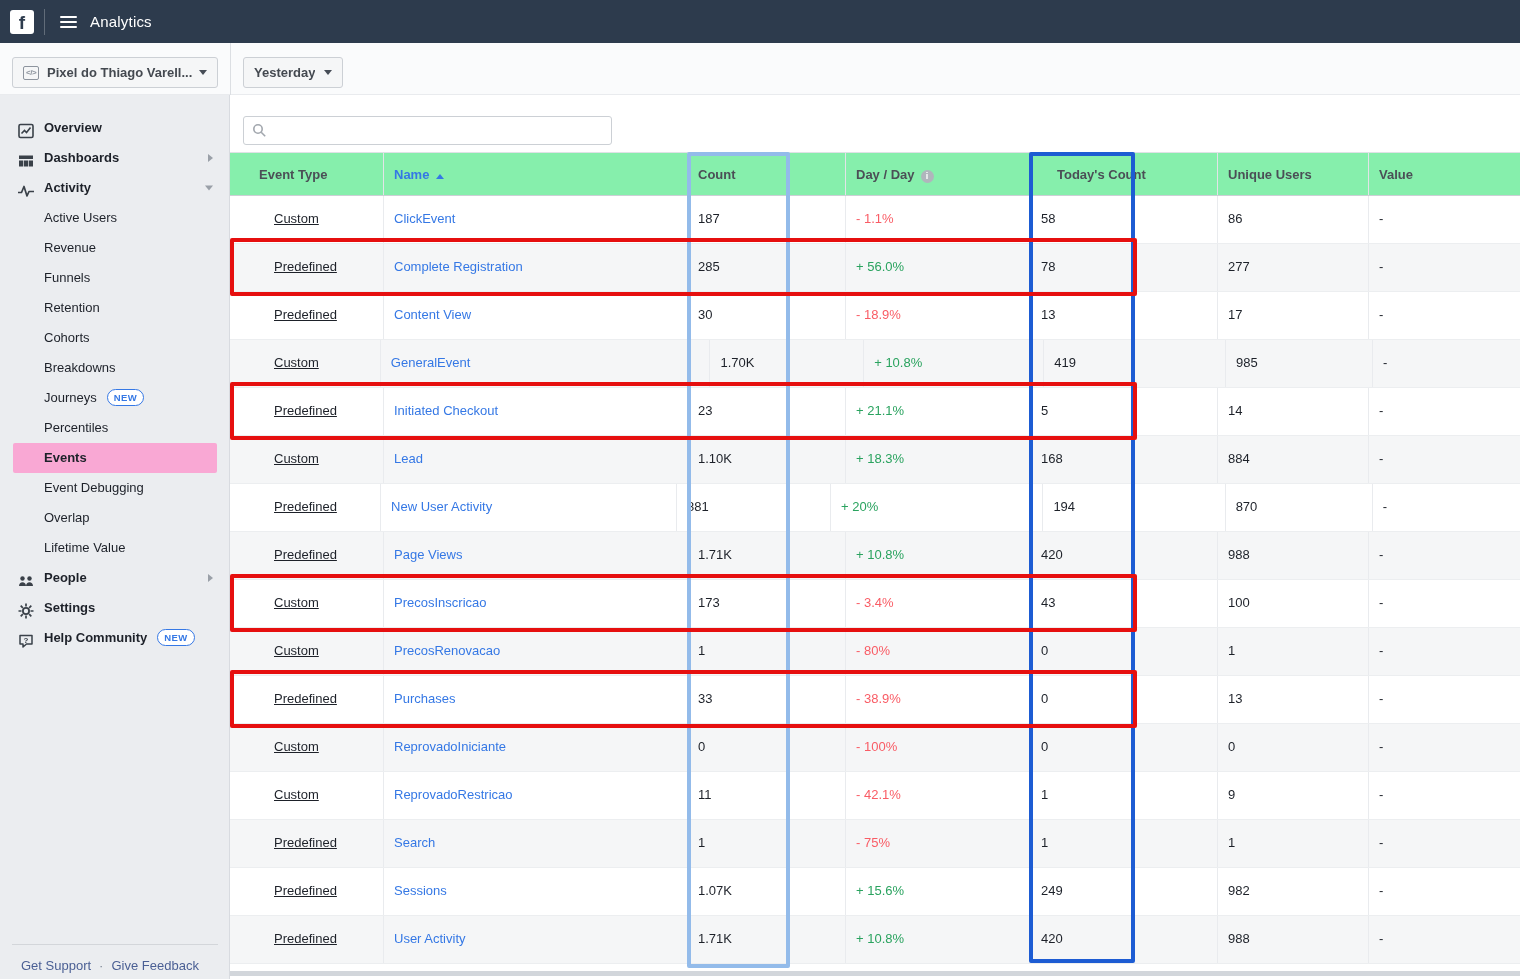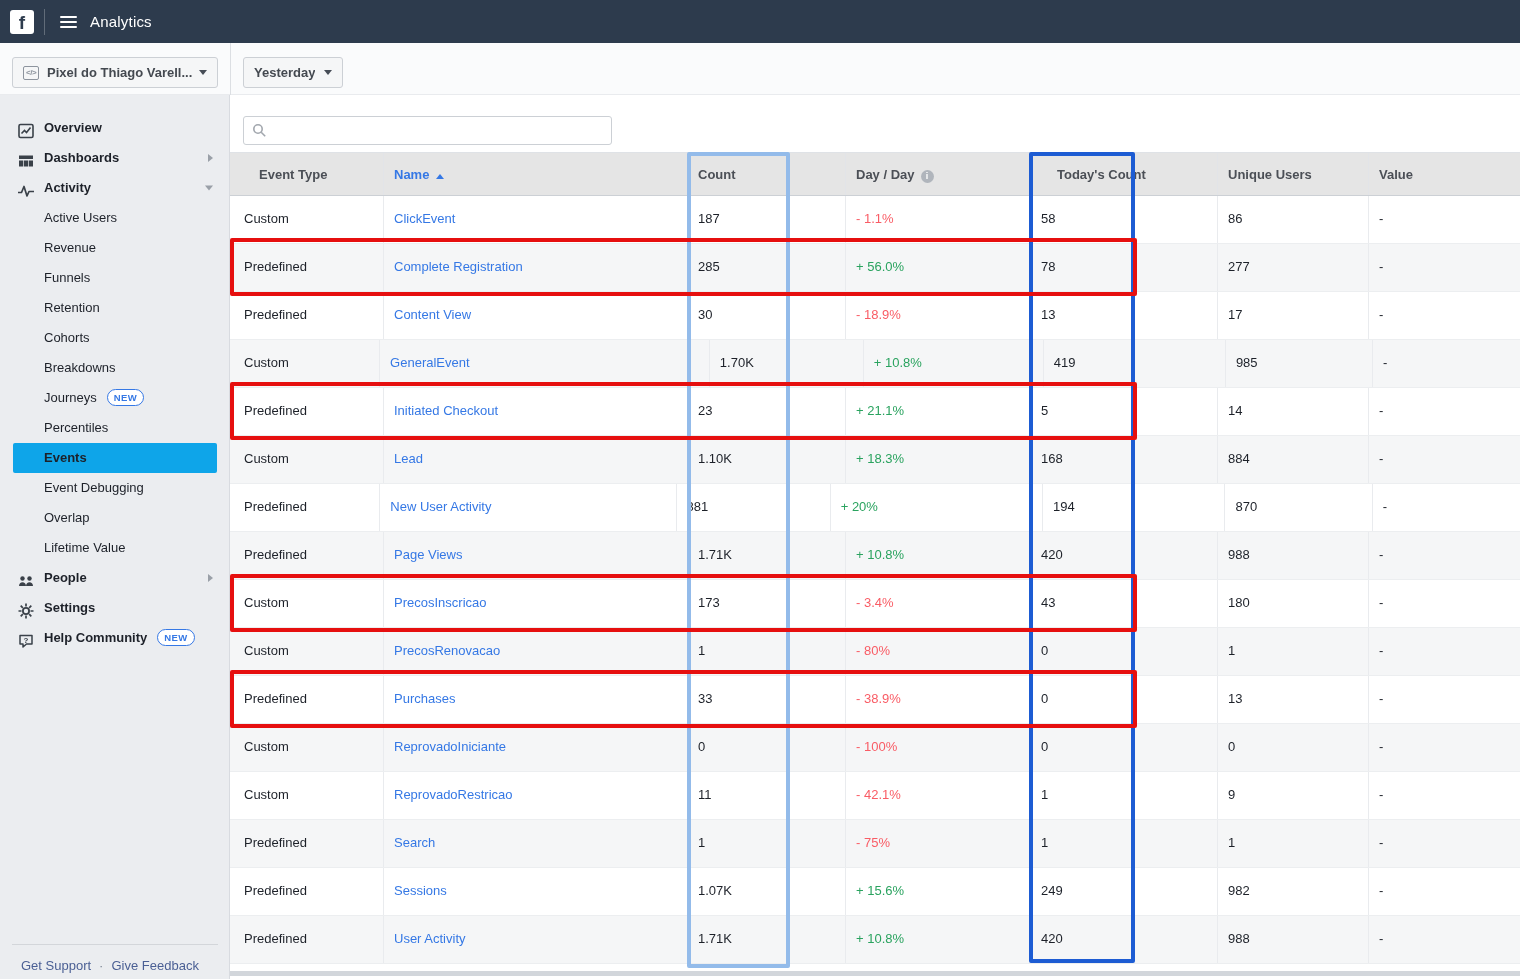--- a/index.html
+++ b/index.html
@@ -28,53 +28,53 @@
   .tool-label{white-space:nowrap;overflow:hidden;}
   .caret{width:0;height:0;border-left:4px solid transparent;border-right:4px solid transparent;border-top:5px solid #464c56;}
   .entity .caret{margin-left:auto;}
   .date .caret{margin-left:9px;}
 
   
   .sidebar{position:absolute;left:0;top:95px;width:230px;height:884px;background:#ebedf0;border-right:1px solid #d8dbe0;box-sizing:border-box;}
   .sidebar ul{list-style:none;margin:0;padding:18px 0 0 0;}
   .sidebar li{position:relative;height:30px;line-height:30px;font-size:13px;color:#1d2129;padding-left:44px;cursor:pointer;white-space:nowrap;}
   .sidebar li.top{font-weight:bold;}
-  .sidebar li.selected{background:#0ea5e9;margin:0 12px 0 13px;padding-left:31px;border-radius:2px;font-weight:bold;}
+  .sidebar li.selected{background:#f9a8d4;margin:0 12px 0 13px;padding-left:31px;border-radius:2px;font-weight:bold;}
   .sidebar .icon{position:absolute;left:18px;top:7px;width:16px;height:16px;}
   .chev{position:absolute;right:16px;top:50%;transform:translateY(-50%);width:0;height:0;}
   .chev.right{border-top:4px solid transparent;border-bottom:4px solid transparent;border-left:5px solid #9aa0a8;}
   .chev.down{border-left:4px solid transparent;border-right:4px solid transparent;border-top:5px solid #9aa0a8;}
   .badge-new{display:inline-block;margin-left:10px;padding:0 6px;border:1px solid #3578e5;border-radius:9px;background:#fff;
              color:#3578e5;font-size:9.5px;font-weight:bold;line-height:15px;vertical-align:1px;letter-spacing:.4px;}
   .sidebar-footer{position:absolute;left:0;bottom:6px;width:230px;}
   .footer-divider{margin:0 12px 13px 12px;border-top:1px solid #d3d6da;}
   .footer-links{padding-left:21px;font-size:13px;}
   .footer-links a{color:#4a5f94;text-decoration:none;cursor:pointer;}
   .footer-links .dot{margin:0 8px;color:#7b8494;}
 
   
   .searchbox{position:absolute;left:243px;top:116px;width:369px;height:29px;}
   .searchbox input{width:100%;height:100%;box-sizing:border-box;border:1px solid #ccd0d5;border-radius:3px;
                    padding:0 8px 0 30px;font-family:"Liberation Sans",sans-serif;font-size:13px;color:#1d2129;outline:none;background:#fff;}
   .search-icon{position:absolute;left:9px;top:7px;width:15px;height:15px;pointer-events:none;}
 
   
   .etable{position:absolute;left:230px;top:152px;width:1290px;border-top:1px solid #dfe2e6;}
-  .thead{display:flex;height:43px;background:#e5e5e5;border-bottom:1px solid #ccd0d5;box-sizing:border-box;}
+  .thead{display:flex;height:43px;background:#86efac;border-bottom:1px solid #ccd0d5;box-sizing:border-box;}
   .th{box-sizing:border-box;padding:14px 0 0 10px;font-size:13px;font-weight:bold;color:#4b4f56;border-left:1px solid #e2e4e8;white-space:nowrap;overflow:hidden;cursor:pointer;}
   .th:first-child{border-left:none;padding-left:29px;}
   .th.name-col{color:#3578e5;}
   .sort-arrow{display:inline-block;width:0;height:0;border-left:4px solid transparent;border-right:4px solid transparent;
               border-bottom:5px solid #3578e5;margin-left:7px;}
   .info-icon{display:inline-block;width:13px;height:13px;border-radius:50%;background:#b0b5bc;color:#fff;
              font-size:9px;font-weight:bold;text-align:center;line-height:13px;margin-left:6px;}
   .tr{display:flex;height:48px;box-sizing:border-box;border-bottom:1px solid #eceef0;background:#fff;}
   .tr:nth-child(even){background:#f5f6f7;}
   .td{box-sizing:border-box;padding:15px 0 0 10px;font-size:13px;color:#1d2129;border-left:1px solid #e9ebee;white-space:nowrap;overflow:hidden;}
-  .td:first-child{border-left:none;padding-left:14px;}
+  .td:first-child{border-left:none;padding-left:44px;text-decoration:underline;}
   .name-link{color:#3578e5;cursor:pointer;text-decoration:none;}
   .td.up{color:#2aa35f;}
   .td.down{color:#f95c65;}
 
   .hscrollbar{position:absolute;left:230px;top:971px;width:1290px;height:5px;background:#d2d6db;cursor:pointer;}
 
   
   #annotations{position:absolute;left:0;top:0;width:1520px;height:979px;pointer-events:none;z-index:50;}
   .ann{position:absolute;box-sizing:border-box;border:4px solid;border-radius:2px;}
 </style>
@@ -244,21 +244,21 @@
           <div class="td" style="width: 187px;">420</div>
           <div class="td" style="width: 151px;">988</div>
           <div class="td" style="width: 152px;">-</div>
         </div>
         <div class="tr">
           <div class="td" style="width: 153px;">Custom</div>
           <div class="td" style="width: 304px;"><a class="name-link">PrecosInscricao</a></div>
           <div class="td" style="width: 158px;">173</div>
           <div class="td down" style="width: 185px;">- 3.4%</div>
           <div class="td" style="width: 187px;">43</div>
-          <div class="td" style="width: 151px;">180</div>
+          <div class="td" style="width: 151px;">100</div>
           <div class="td" style="width: 152px;">-</div>
         </div>
         <div class="tr">
           <div class="td" style="width: 153px;">Custom</div>
           <div class="td" style="width: 304px;"><a class="name-link">PrecosRenovacao</a></div>
           <div class="td" style="width: 158px;">1</div>
           <div class="td down" style="width: 185px;">- 80%</div>
           <div class="td" style="width: 187px;">0</div>
           <div class="td" style="width: 151px;">1</div>
           <div class="td" style="width: 152px;">-</div>

